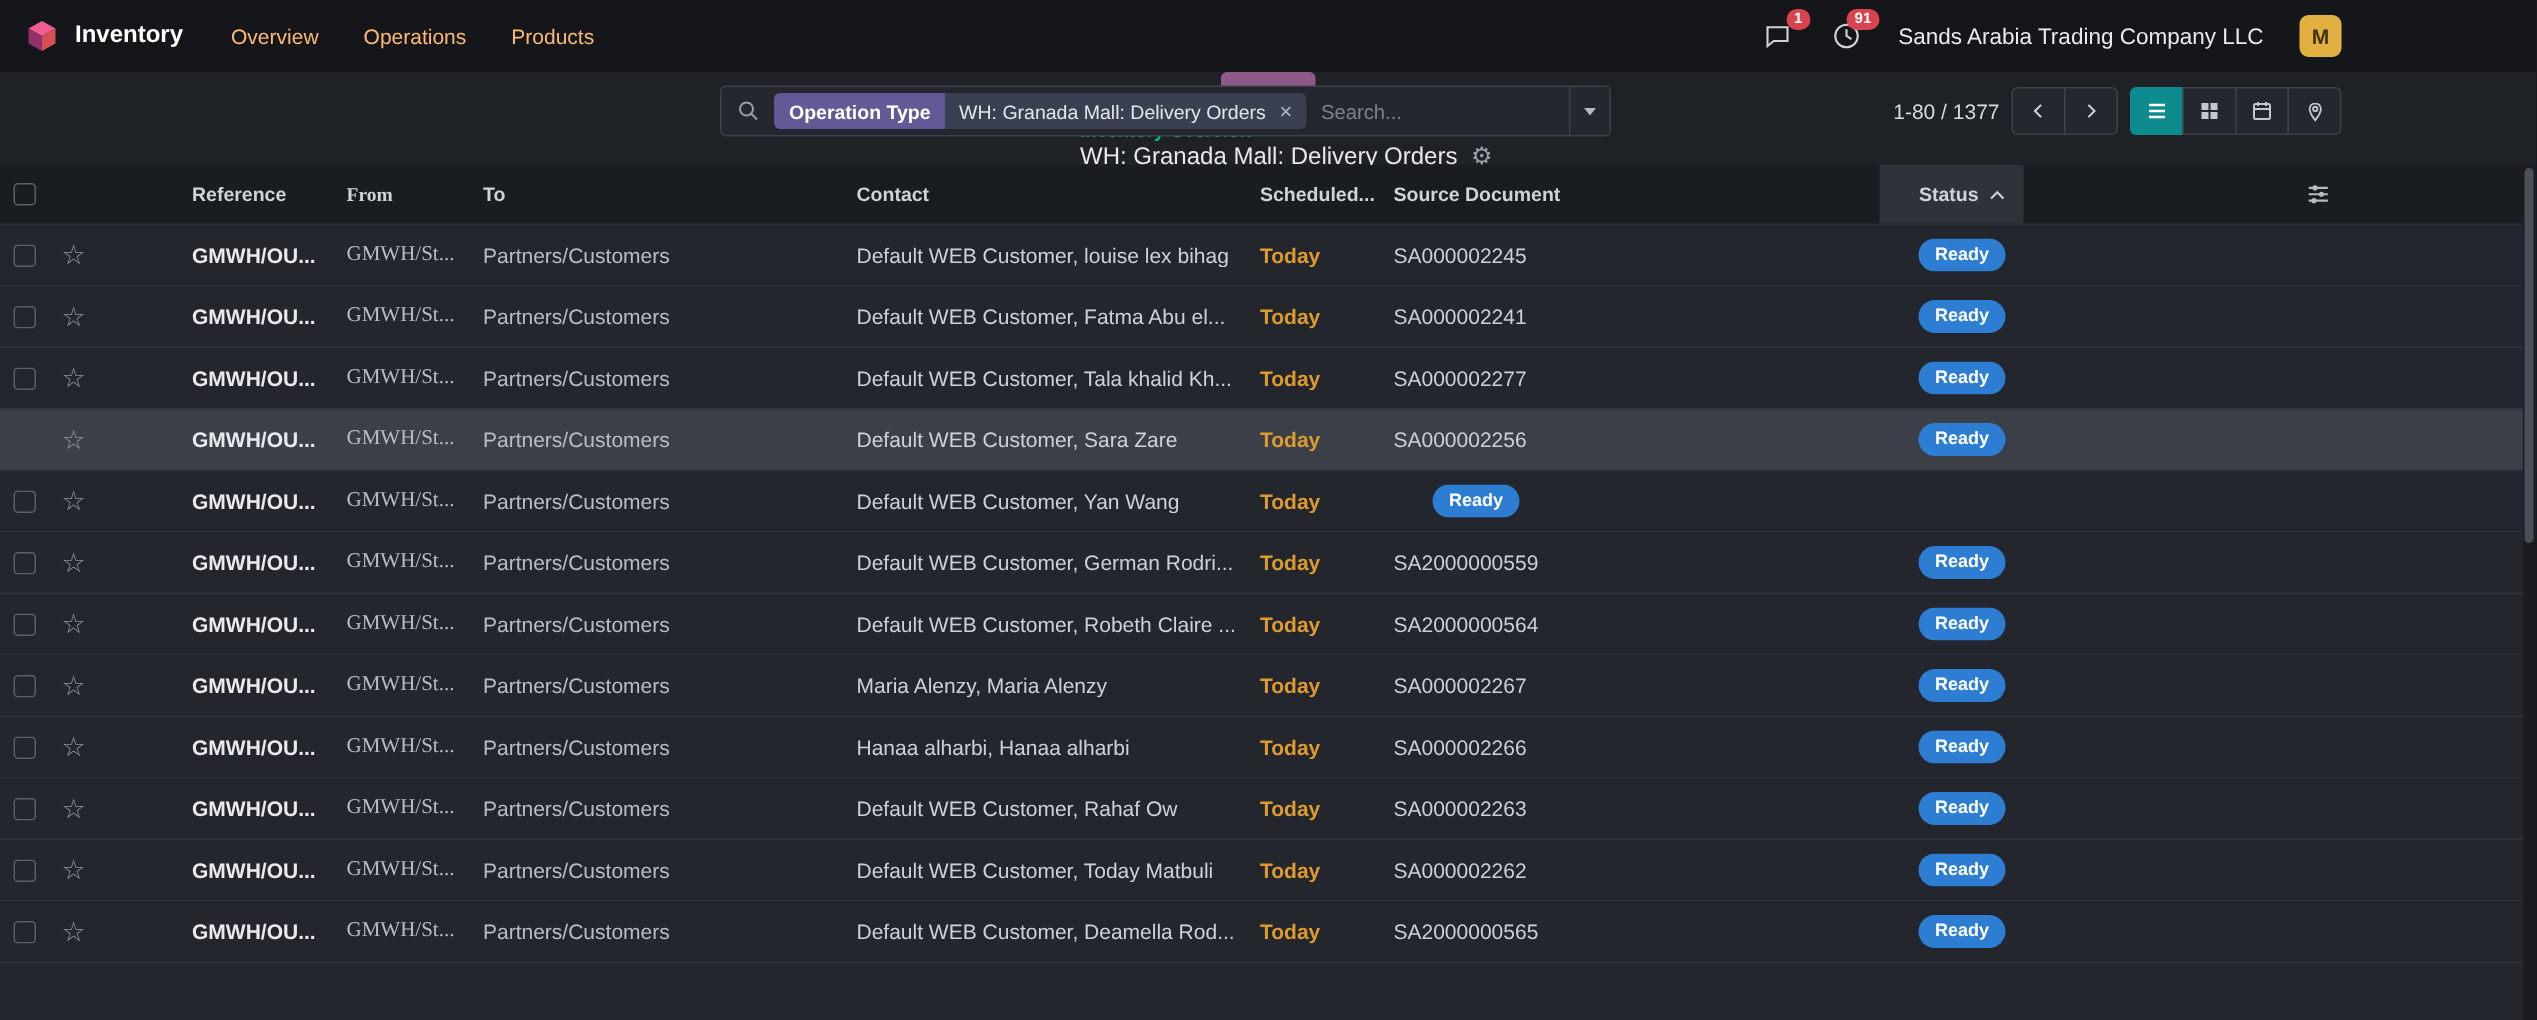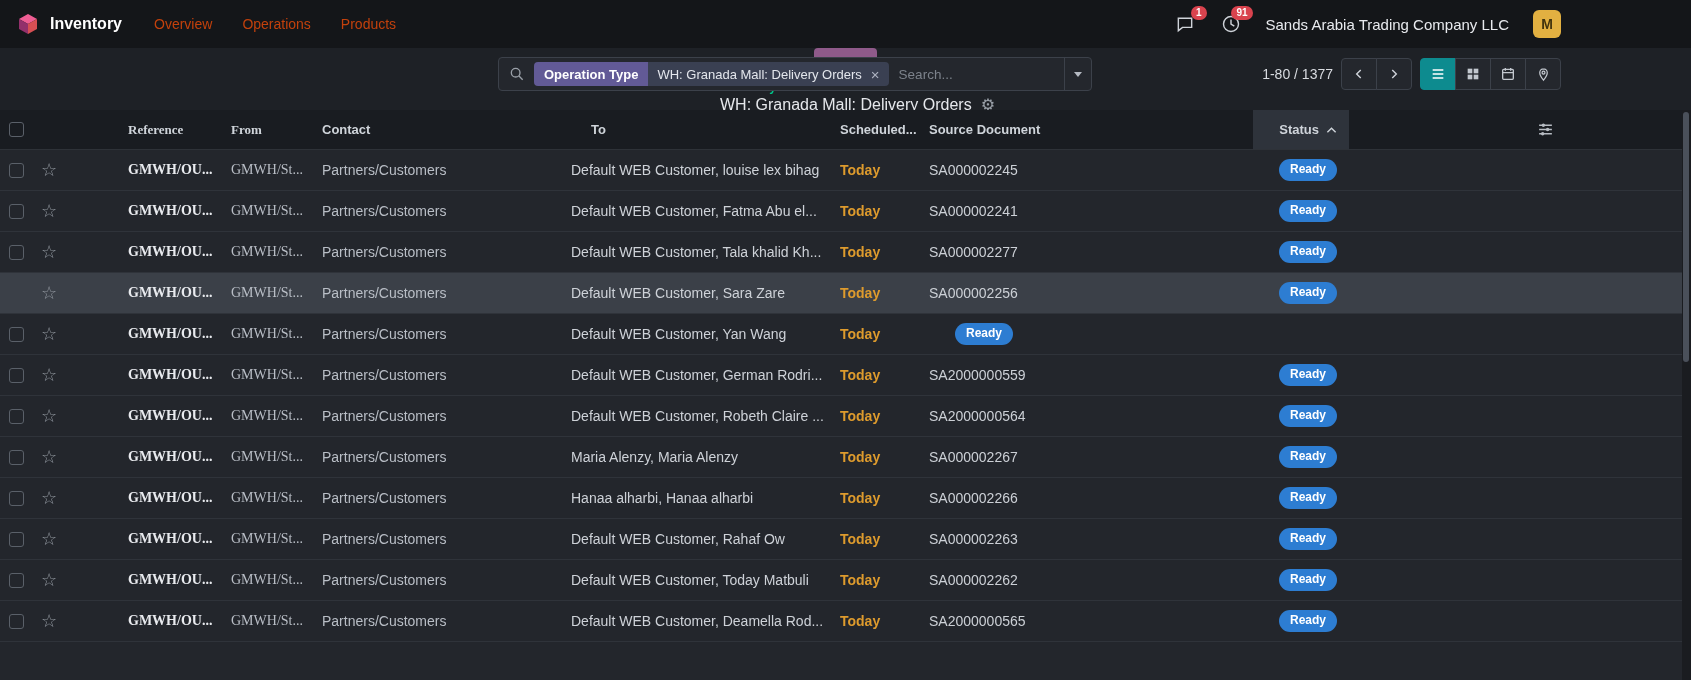--- a/index.html
+++ b/index.html
@@ -14,37 +14,37 @@
   }
   *{box-sizing:border-box;margin:0;padding:0;}
   body{font-family:"Liberation Sans","DejaVu Sans",sans-serif;background:#101216;}
   .screen{width:1691px;height:680px;position:relative;overflow:hidden;background:#1e2126;}
 
   
   .navbar{height:48px;background:#141619;display:flex;align-items:center;padding:0 130px 0 16px;}
   .logo{width:24px;height:24px;display:flex;align-items:center;justify-content:center;cursor:pointer;}
   .app-name{color:#ffffff;font-size:16px;font-weight:700;margin-left:10px;cursor:pointer;}
   .menus{display:flex;align-items:center;margin-left:32px;gap:30px;}
-  .menu-item{color:#c2410c;font-size:14px;cursor:pointer;}
+  .menu-item{color:#fdba74;font-size:14px;cursor:pointer;}
   .nav-right{margin-left:auto;display:flex;align-items:center;gap:24px;}
   .tray-icon{position:relative;width:22px;height:22px;display:flex;align-items:center;justify-content:center;cursor:pointer;}
   .badge{position:absolute;top:-7px;right:-11px;background:var(--badge-red);color:#fff;font-size:10px;font-weight:700;border-radius:9px;padding:1px 5px;line-height:12px;}
   .company{color:#e8eaee;font-size:15px;cursor:pointer;}
   .avatar{width:28px;height:28px;border-radius:6px;background:var(--avatar-yellow);color:#41330e;font-weight:700;font-size:14px;display:flex;align-items:center;justify-content:center;cursor:pointer;}
 
   
   .control{height:52px;background:#1e2126;position:relative;display:flex;align-items:center;padding:0 16px;flex-direction:column;}
   .btn-new{background:var(--accent);color:#fff;border:none;border-radius:4px;padding:8px 17px;font-size:14px;font-weight:500;cursor:pointer;font-family:inherit;}
   .bc-block{margin-left:24px;display:flex;flex-direction:column;justify-content:center;line-height:1.2;}
   .breadcrumb{color:var(--link-green);font-size:12.5px;font-weight:700;cursor:pointer;text-decoration:none;}
   .title-row{display:flex;align-items:center;gap:9px;}
   .page-title{color:#e6e8ec;font-size:16px;}
   .gear{color:#9aa0a8;font-size:16px;cursor:pointer;line-height:1;}
 
-  .searchbar{position:absolute;left:498px;top:9px;width:594px;height:34px;background:#24272d;border:1px solid #3c414a;border-radius:4px;display:flex;align-items:center;padding-left:10px;}
+  .searchbar{position:absolute;left:480px;top:9px;width:594px;height:34px;background:#24272d;border:1px solid #3c414a;border-radius:4px;display:flex;align-items:center;padding-left:10px;}
   .search-svg{margin-right:9px;flex:0 0 auto;}
   .facet{display:flex;height:24px;border-radius:4px;overflow:hidden;font-size:13px;flex:0 0 auto;}
   .facet-label{background:var(--facet-purple);color:#fff;padding:0 10px;display:flex;align-items:center;font-weight:600;white-space:nowrap;}
   .facet-value{background:#3a4052;color:#e3e6ec;padding:0 9px;display:flex;align-items:center;gap:9px;white-space:nowrap;}
   .facet-x{color:#aeb3c2;cursor:pointer;font-size:15px;line-height:1;}
   .search-input{flex:1 1 auto;min-width:40px;background:transparent;border:none;outline:none;color:#c6cad1;font-size:13.5px;padding:0 10px;font-family:inherit;}
   .search-input::placeholder{color:#7c828b;}
   .search-caret{width:30px;align-self:stretch;display:flex;align-items:center;justify-content:center;border-left:1px solid #3c414a;cursor:pointer;}
   .caret-down{width:0;height:0;border-left:4px solid transparent;border-right:4px solid transparent;border-top:5px solid #b5bac2;}
 
@@ -60,21 +60,21 @@
   .table{margin-top:10px;position:relative;}
   .thead{display:flex;align-items:stretch;height:40px;background:#191c21;color:#cfd4da;font-size:13px;font-weight:700;border-bottom:1px solid #2e3238;}
   .thead .col{display:flex;align-items:center;}
   .trow{display:flex;align-items:center;height:41px;background:#23262c;border-bottom:1px solid #2f333a;font-size:14px;color:#c9cdd4;cursor:pointer;}
   .trow.highlighted{background:#3b4048;}
   .filler-row{height:38px;background:#23262c;}
 
   .col{flex:0 0 auto;padding-right:12px;overflow:hidden;white-space:nowrap;text-overflow:ellipsis;}
   .col-check{width:32px;padding:0 0 0 9px;display:flex;align-items:center;}
   .col-star{width:34px;display:flex;align-items:center;justify-content:center;padding:0;}
-  .col-ref{width:165px;padding-left:62px;font-weight:700;color:#e8eaee;font-family:Liberation Serif, serif;}
+  .col-ref{width:165px;padding-left:62px;font-weight:700;color:#e8eaee;}
   .col-from{width:91px;color:#b9bec6;font-family:Liberation Serif, serif;}
   .col-to{width:249px;color:#b9bec6;}
   .col-contact{width:269px;color:#ced2d8;}
   .col-sched{width:89px;color:var(--today-orange);font-weight:700;}
   .col-source{width:324px;color:#ccd0d6;}
   .col-status{width:96px;display:flex;align-items:center;padding-left:8px;justify-content:flex-end;}
   .col-rest{flex:1 1 auto;display:flex;align-items:center;}
   .thead .col-ref,.thead .col-from,.thead .col-to,.thead .col-contact,.thead .col-sched,.thead .col-source{color:#cfd4da;font-weight:700;cursor:pointer;}
   .thead .col-sched{color:#cfd4da;}
   .thead .col-status{background:#2e333b;cursor:pointer;gap:7px;}
@@ -200,22 +200,22 @@
   </div>
 
   <div class="table">
     <div class="thead">
       <div class="col col-check">
         <span class="checkbox"></span>
       </div>
       <div class="col col-star"></div>
       <div class="col col-ref">Reference</div>
       <div class="col col-from">From</div>
+      <div class="col col-to">To</div>
       <div class="col col-contact">Contact</div>
-      <div class="col col-to">To</div>
       <div class="col col-sched">Scheduled...</div>
       <div class="col col-source">Source Document</div>
       <div class="col col-status">
         <span>Status</span>
         <svg class="sort-caret" width="11" height="8" viewBox="0 0 24 16" fill="none" stroke="#cfd4da" stroke-width="3">
             <path d="M3 13l9-9 9 9"></path>
           </svg>
       </div>
       <div class="col col-rest">
         <span class="opt-icon">

